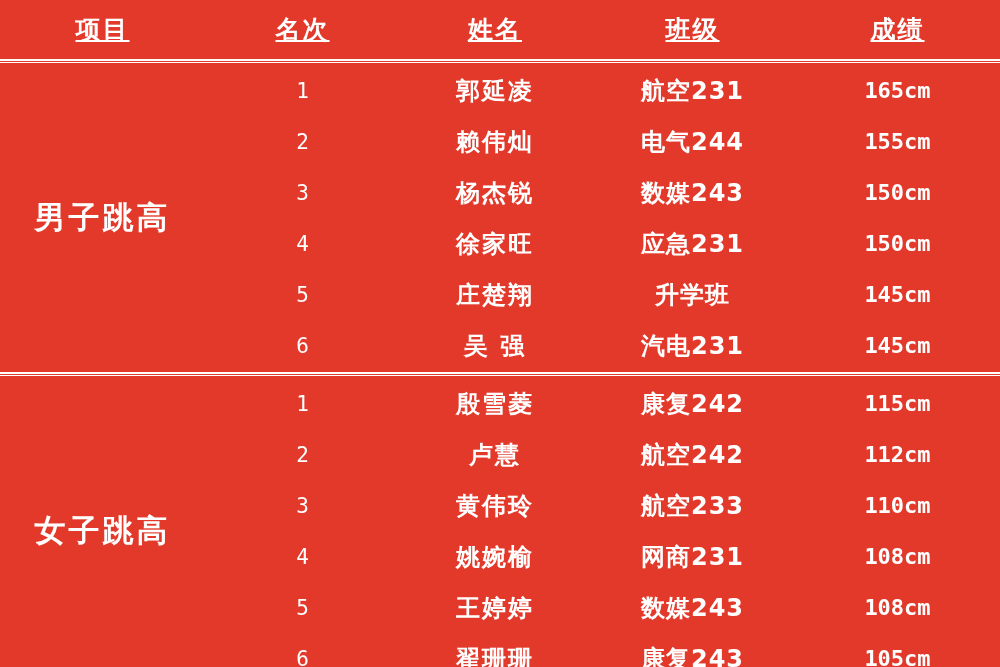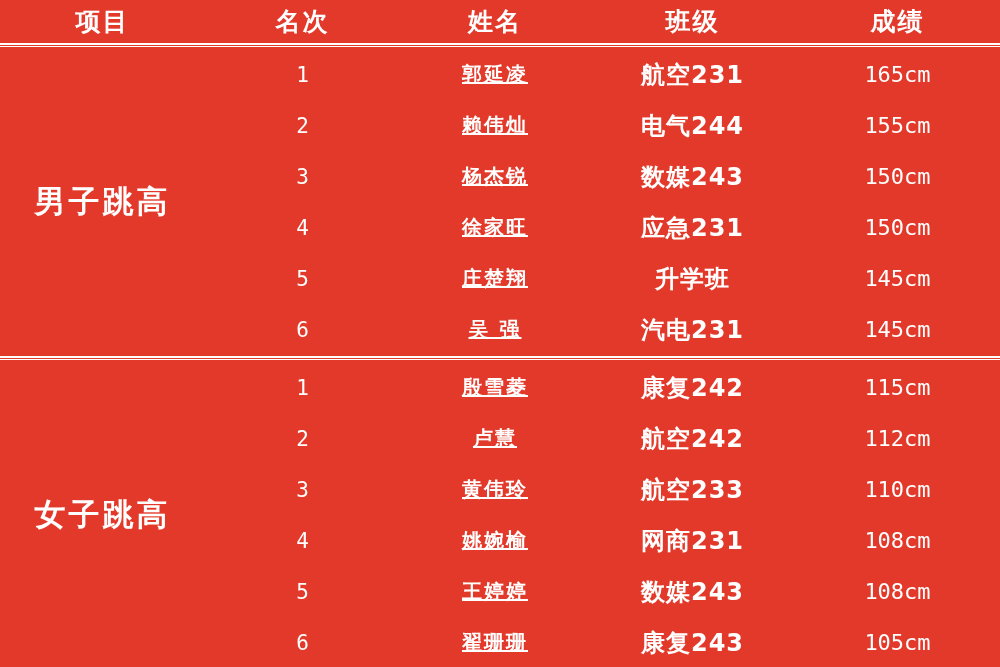--- a/index.html
+++ b/index.html
@@ -26,27 +26,28 @@
   }
   table.results col.c-event  { width: 205px; }
   table.results col.c-rank   { width: 195px; }
   table.results col.c-name   { width: 190px; }
   table.results col.c-class  { width: 205px; }
   table.results col.c-result { width: 205px; }
 
   
   thead th {
     height: 42px;
-    padding: 0;
+    padding: 8px;
     font-size: 25px;
     font-weight: bold;
     letter-spacing: 2px;
     text-align: center;
     vertical-align: middle;
     color: #ffffff;
+    text-decoration: underline;
   }
   thead tr.header-row {
     background: #e2392a;
   }
 
   
   tr.rule td {
     padding: 0;
     height: 7px;
     background:
@@ -74,33 +75,32 @@
     letter-spacing: 3px;
     vertical-align: middle;
   }
   td.rank-cell {
     font-family: "DejaVu Sans Mono", "Liberation Mono", monospace;
     font-size: 21px;
     font-weight: normal;
     letter-spacing: 0;
   }
   td.name-cell {
-    font-size: 20px;
+    font-size: 24px;
     letter-spacing: 2px;
     white-space: pre;
-    text-decoration: underline;
   }
   td.class-cell {
     font-size: 24px;
     letter-spacing: 1px;
   }
   td.result-cell {
     font-family: "DejaVu Sans Mono", "Liberation Mono", monospace;
     font-size: 22px;
-    font-weight: normal;
+    font-weight: bold;
     letter-spacing: 0;
   }
 </style>
 </head>
 <body>
 
 <div id="page">
   <table class="results">
     <colgroup>
       <col class="c-event">

